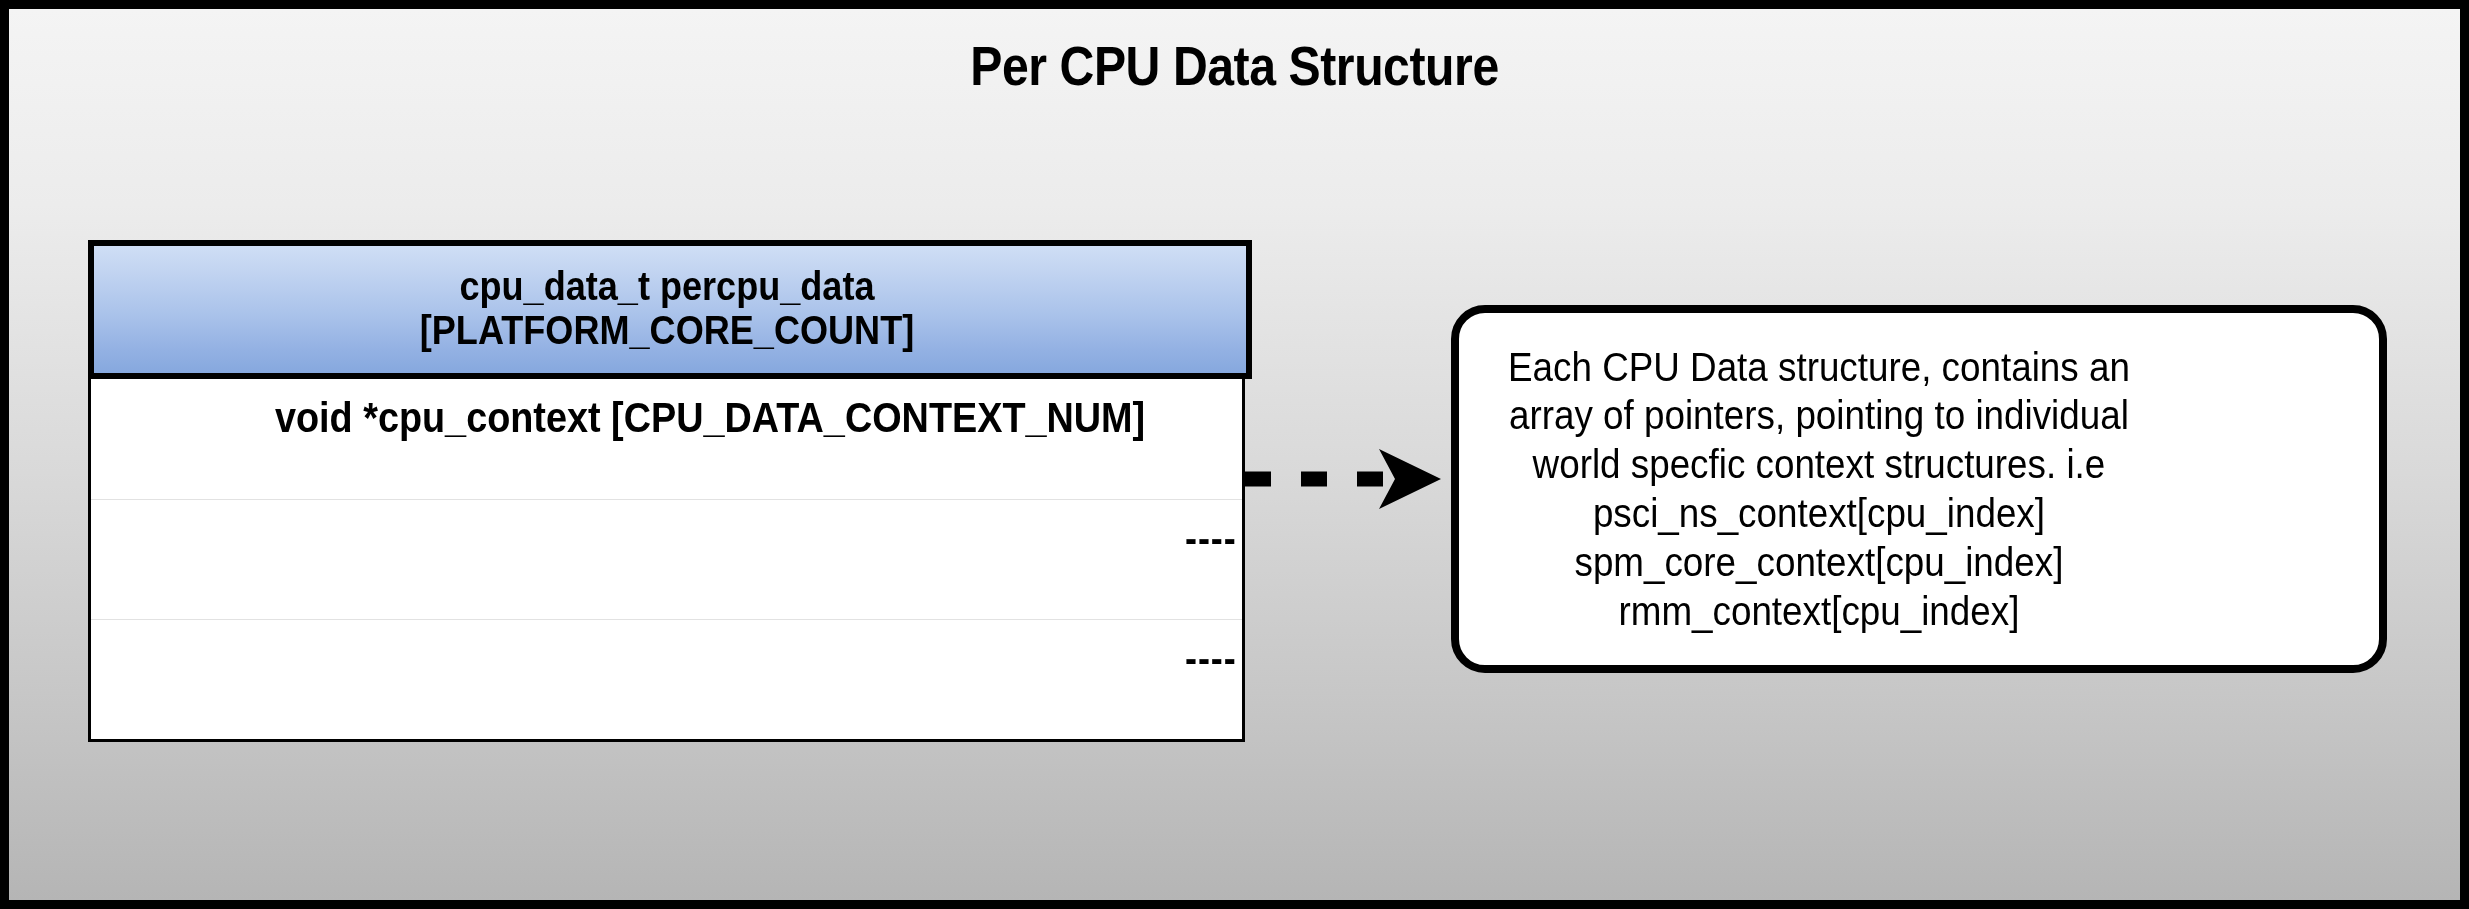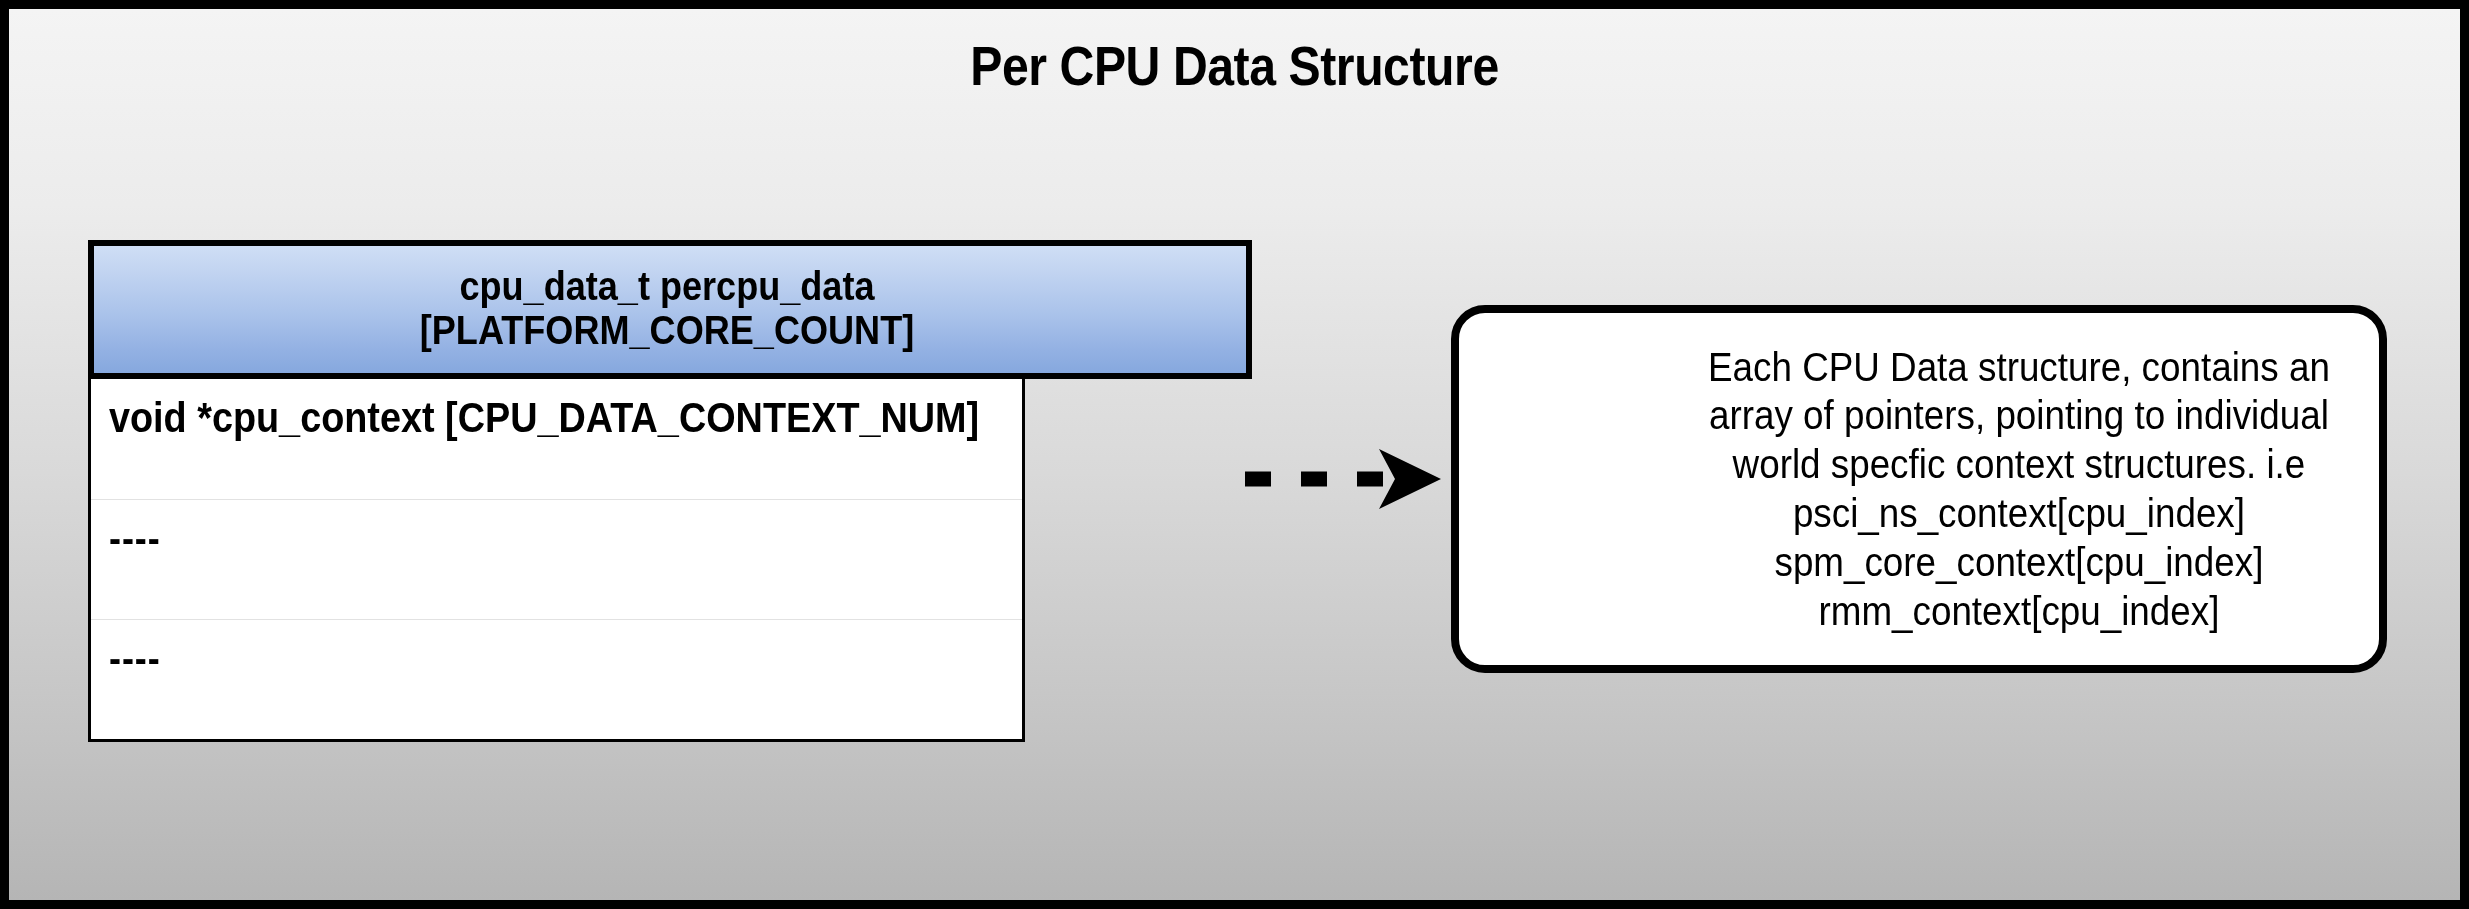--- a/index.html
+++ b/index.html
@@ -64,22 +64,23 @@
     color: #000000;
     transform: scaleX(0.88);
     white-space: nowrap;
   }
 
   .struct-body {
     box-sizing: border-box;
     border: 3px solid #000000;
     border-top: none;
     background: #ffffff;
-    width: 937px;
+    width: 1157px;
     margin-left: 0;
+    text-align: right;
   }
 
   .struct-row {
     box-sizing: border-box;
     height: 120px;
     padding: 16px 0 0 18px;
     border-top: 1px solid #e2e2e2;
     position: relative;
   }
   .struct-row:first-child {
@@ -116,21 +117,21 @@
     left: 1442px;
     top: 296px;
     width: 936px;
     height: 368px;
     box-sizing: border-box;
     border: 8px solid #000000;
     border-radius: 34px;
     background: #ffffff;
     display: flex;
     align-items: center;
-    justify-content: flex-end;
+    justify-content: flex-start;
   }
   .callout-text {
     font-family: "Liberation Sans Narrow", "Liberation Sans", sans-serif;
     font-size: 40px;
     line-height: 1.22;
     color: #000000;
     text-align: center;
     padding: 0 22px;
     transform: scaleX(0.92);
     white-space: pre-line;

